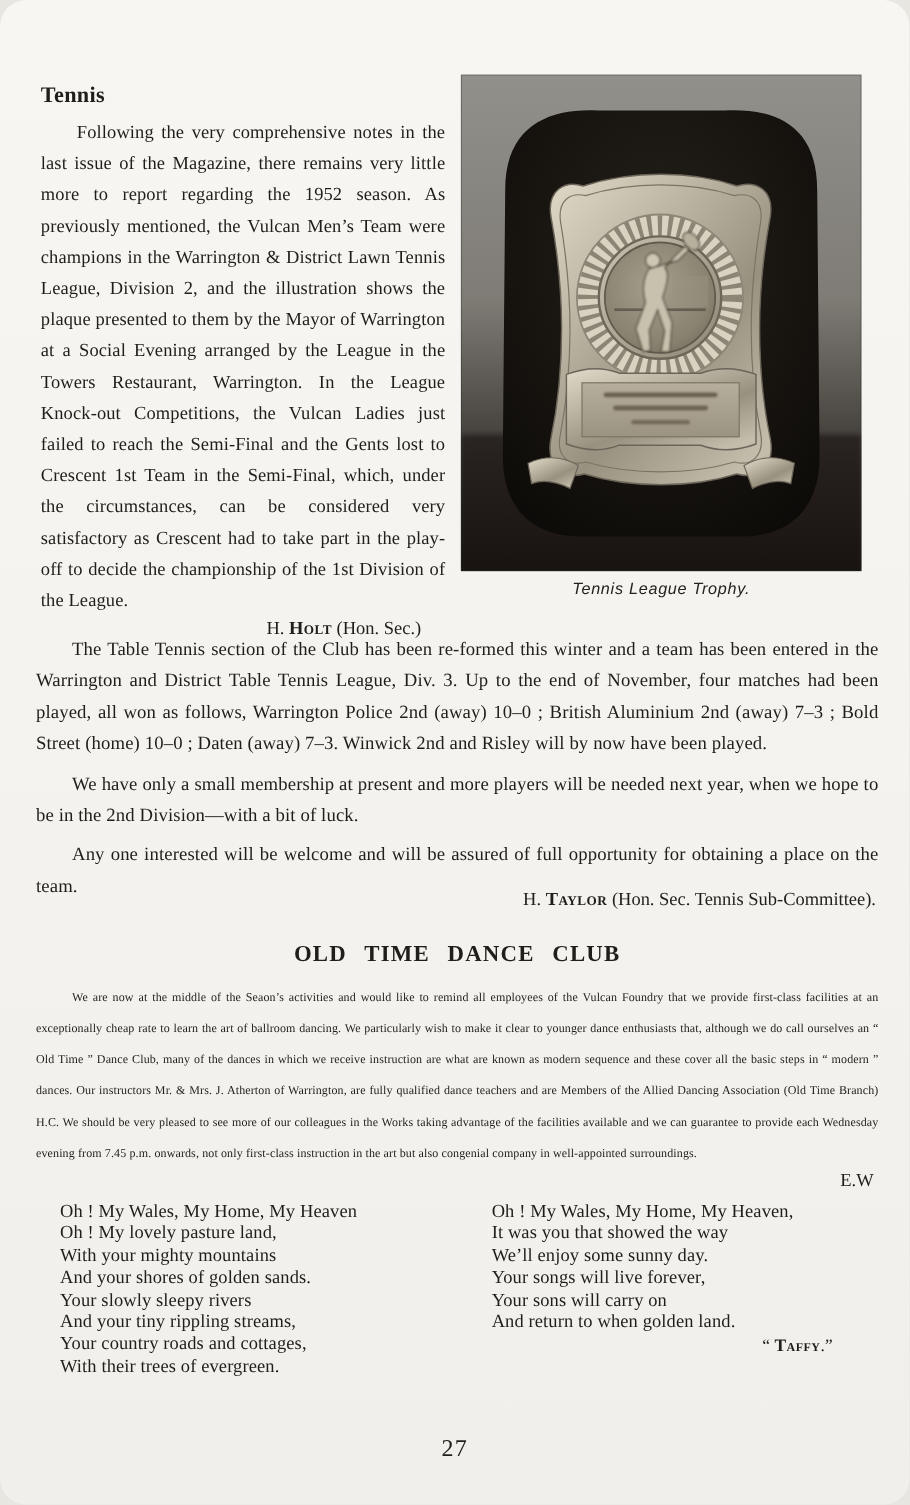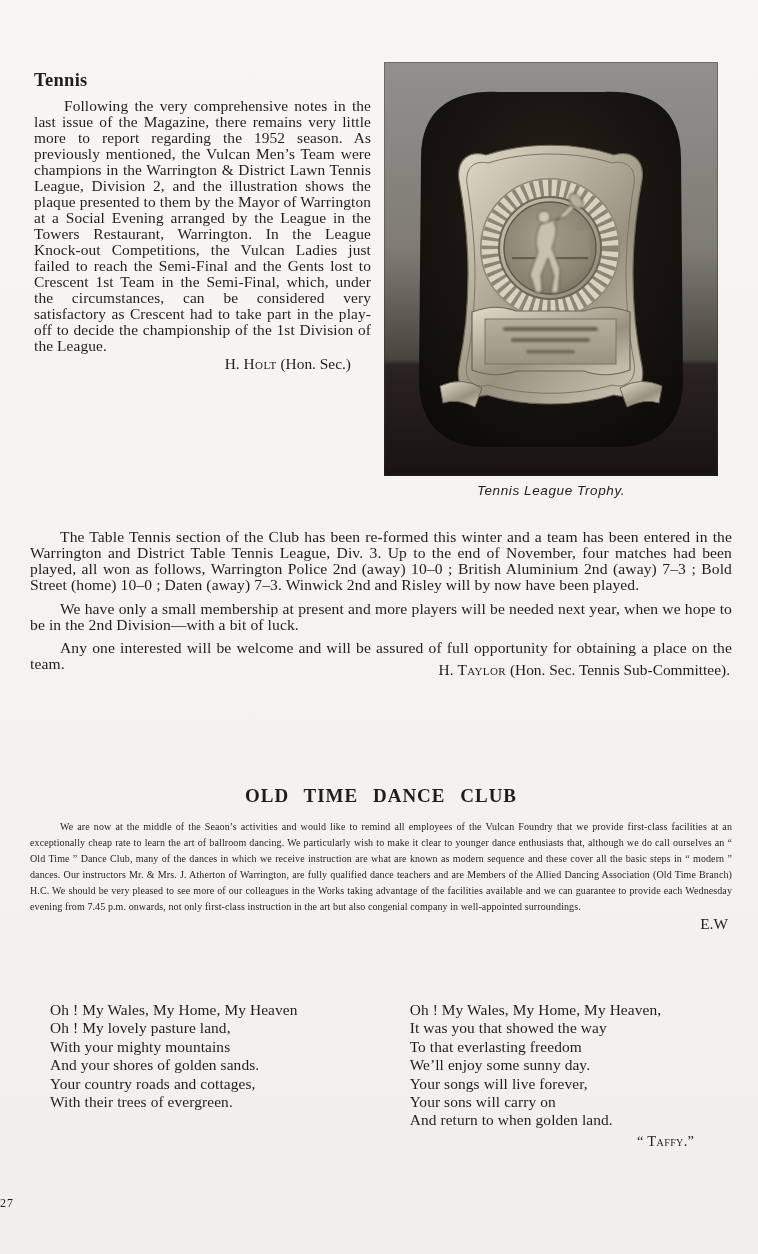--- a/index.html
+++ b/index.html
@@ -6,46 +6,47 @@
   html, body { background: #e8e6e1; }
   .page {
     position: relative;
     width: 758px;
     height: 1254px;
     margin: 0 auto;
     background: linear-gradient(180deg, #f7f6f3 0%, #f4f2ee 60%, #f1efeb 100%);
     color: #201e1b;
     font-family: "Liberation Serif", "DejaVu Serif", serif;
     overflow: hidden;
+    border-radius: 22px;
   }
   
   .tennis-col {
     position: absolute;
     left: 34px; top: 70px;
     width: 337px;
   }
   .tennis-col h2 {
     font-size: 18.5px;
     font-weight: bold;
     letter-spacing: 0.3px;
     margin-bottom: 7px;
   }
   p.body {
     font-size: 15.4px;
-    line-height: 16px;
+    line-height: 26px;
     text-align: justify;
     text-indent: 30px;
     letter-spacing: 0.1px;
   }
   .signature {
     font-size: 15.4px;
     line-height: 18.75px;
     text-align: right;
   }
-  .sc { font-variant: small-caps; letter-spacing: 0.4px; }
+  .sc { font-variant: small-caps; letter-spacing: 0.4px; font-weight: bold; }
   .tennis-col .signature { padding-right: 20px; margin-top: 1px; }
 
   
   .trophy-fig {
     position: absolute;
     left: 384px; top: 62px;
     width: 334px;
   }
   .trophy-fig svg { display: block; }
   .trophy-fig figcaption {
@@ -83,21 +84,22 @@
   .poems { display: flex; gap: 43px; }
   .poem { font-size: 15.4px; line-height: 18.4px; letter-spacing: 0.1px; }
   .poem-left  { width: 358px; padding-left: 20px; }
   .poem-right { width: 344px; padding-left: 0px; }
   .wales .signature { padding-right: 38px; margin-top: 2px; font-size: 14.5px; }
 
   .page-number {
     position: absolute;
     top: 1196px; left: 0;
     width: 100%;
-    font-size: 12px;
+    text-align: center;
+    font-size: 20px;
     letter-spacing: 1px;
   }
 </style>
 </head>
 <body>
 
 <div class="page">
 
   <section class="tennis-col">
     <h2>Tennis</h2>
@@ -207,27 +209,28 @@
     <div class="signature">E.W</div>
   </section>
 
   <section class="wide wales">
     <div class="poems">
       <div class="poem poem-left">
         <div>Oh !  My Wales, My Home, My Heaven</div>
         <div>Oh !  My lovely pasture land,</div>
         <div>With your mighty mountains</div>
         <div>And your shores of golden sands.</div>
+        <div>Your slowly sleepy rivers</div>
+        <div>And your tiny rippling streams,</div>
         <div>Your country roads and cottages,</div>
         <div>With their trees of evergreen.</div>
       </div>
       <div class="poem poem-right">
         <div>Oh !  My Wales, My Home, My Heaven,</div>
         <div>It was you that showed the way</div>
-        <div>To that everlasting freedom</div>
         <div>We’ll enjoy some sunny day.</div>
         <div>Your songs will live forever,</div>
         <div>Your sons will carry on</div>
         <div>And return to when golden land.</div>
         <div class="signature"><span>“ </span><span class="sc">Taffy</span><span>.”</span></div>
       </div>
     </div>
   </section>
 
   <div class="page-number">27</div>

